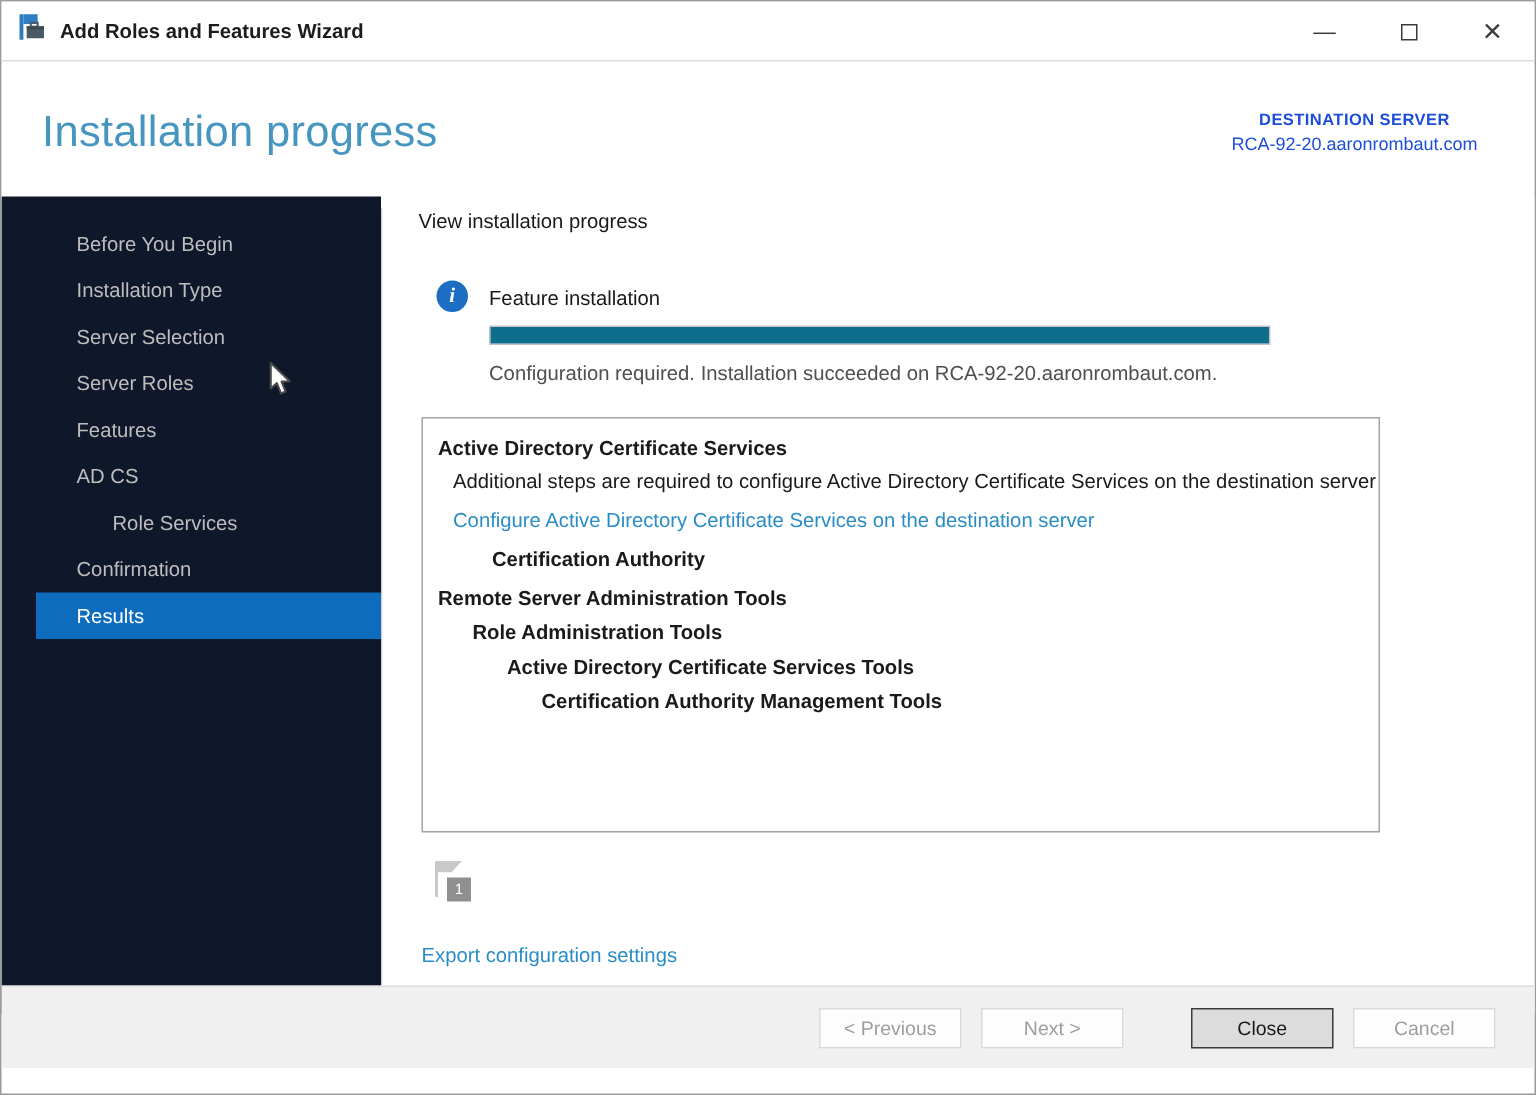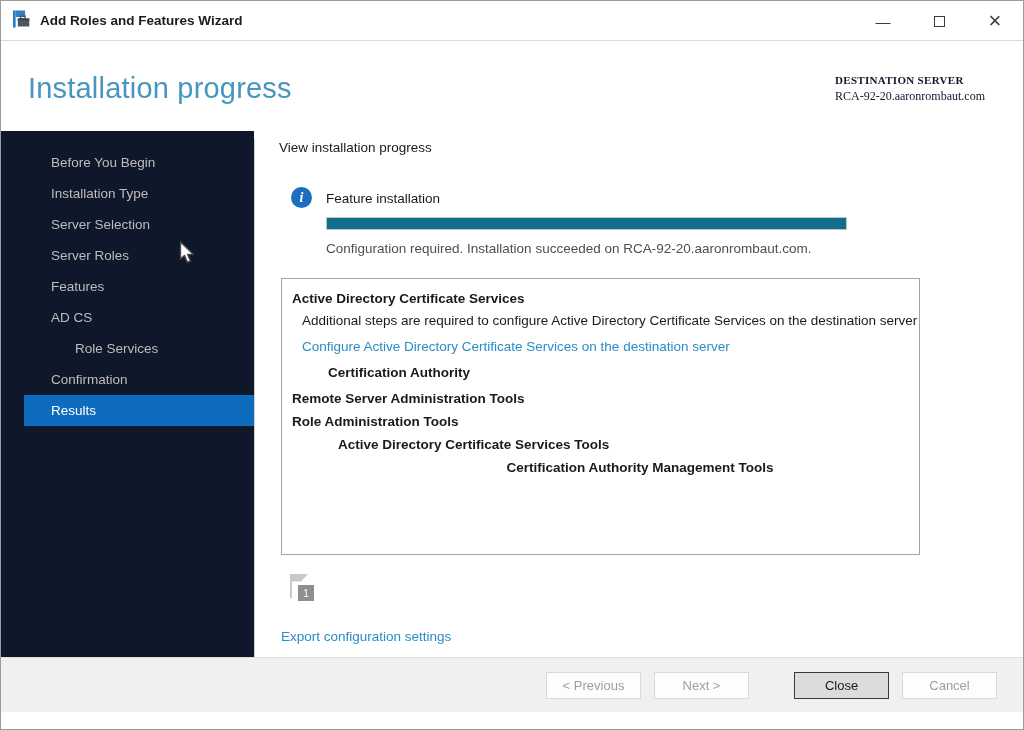--- a/index.html
+++ b/index.html
@@ -22,21 +22,21 @@
   .win-btn { width:56px; height:40px; display:flex; align-items:center; justify-content:center;
              background:transparent; border:none; color:#3b3b3b; cursor:default; }
   .glyph-min { font-size:15px; color:#3b3b3b; }
   .glyph-max { display:inline-block; width:11px; height:11px; border:1.4px solid #3b3b3b; }
   .glyph-close { font-size:22px; color:#3b3b3b; line-height:1; }
 
   
   .header { position:absolute; left:0; top:41px; width:100%; height:90px; background:#fff; }
   .page-title { position:absolute; left:27px; top:30px; font-size:29px; font-weight:400;
                 color:#4796c0; letter-spacing:0.2px; }
-  .dest { position:absolute; right:38px; top:32px; text-align:left; color:#0f172a;font-family:Liberation Serif, serif; }
+  .dest { position:absolute; right:38px; top:32px; text-align:center; color:#1d4ed8; }
   .dest-label { font-size:11px; font-weight:700; letter-spacing:0.3px; }
   .dest-server { font-size:12px; margin-top:3px; }
 
   
   .sidebar { position:absolute; left:0; top:130px; width:253px; height:545px; background:#0f172a; }
   .side-divider { position:absolute; left:253px; top:138px; width:1px; height:528px; background:#d0d0d0; }
   .nav-item { position:relative; margin-left:23px; width:230px; height:31px;
               display:flex; align-items:center; padding-left:27px;
               font-size:13.5px; color:#bdbdbd; }
   .nav-item.indent { padding-left:51px; }
@@ -59,21 +59,21 @@
   .results-box { position:absolute; left:26px; top:147px; width:639px; height:277px;
                  border:1px solid #a3a3a3; padding:8px 0 0 10px;
                  font-size:13.5px; color:#1a1a1a; background:#fff; }
   .row { line-height:23px; }
   .r-bold { font-weight:700; }
   .r-normal { max-width:688px; line-height:22px; }
   .r-link { color:#2a8dc5; cursor:pointer; }
   .mt4 { margin-top:3px; }
   .mt3 { margin-top:3px; }
   .i0 { margin-left:0; } .i1 { margin-left:10px; } .i2 { margin-left:36px; }
-  .i3 { } .i4 { margin-left:46px; } .i5 { margin-left:69px;text-align:center; }
+  .i3 { margin-left:23px; } .i4 { margin-left:46px; } .i5 { margin-left:69px; }
 
   .note-icon { position:absolute; left:32px; top:441px; width:30px; height:33px; }
   .note-badge { position:absolute; left:11px; top:13px; width:16px; height:16px; background:#8f8f8f;
                 color:#fff; font-size:10px; display:flex; align-items:center; justify-content:center; }
   .note-text { position:absolute; left:68px; top:443px; width:692px; font-size:13.5px;
                line-height:20px; color:#1a1a1a; }
   .export-link { position:absolute; left:26px; top:498px; font-size:13.5px; color:#2a8dc5; cursor:pointer; }
 
   
   .footer { position:absolute; left:0; top:656px; width:100%; height:55px;

